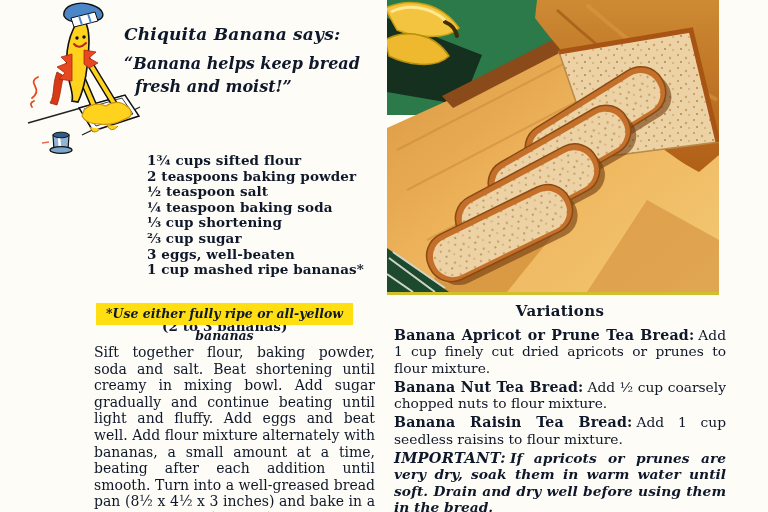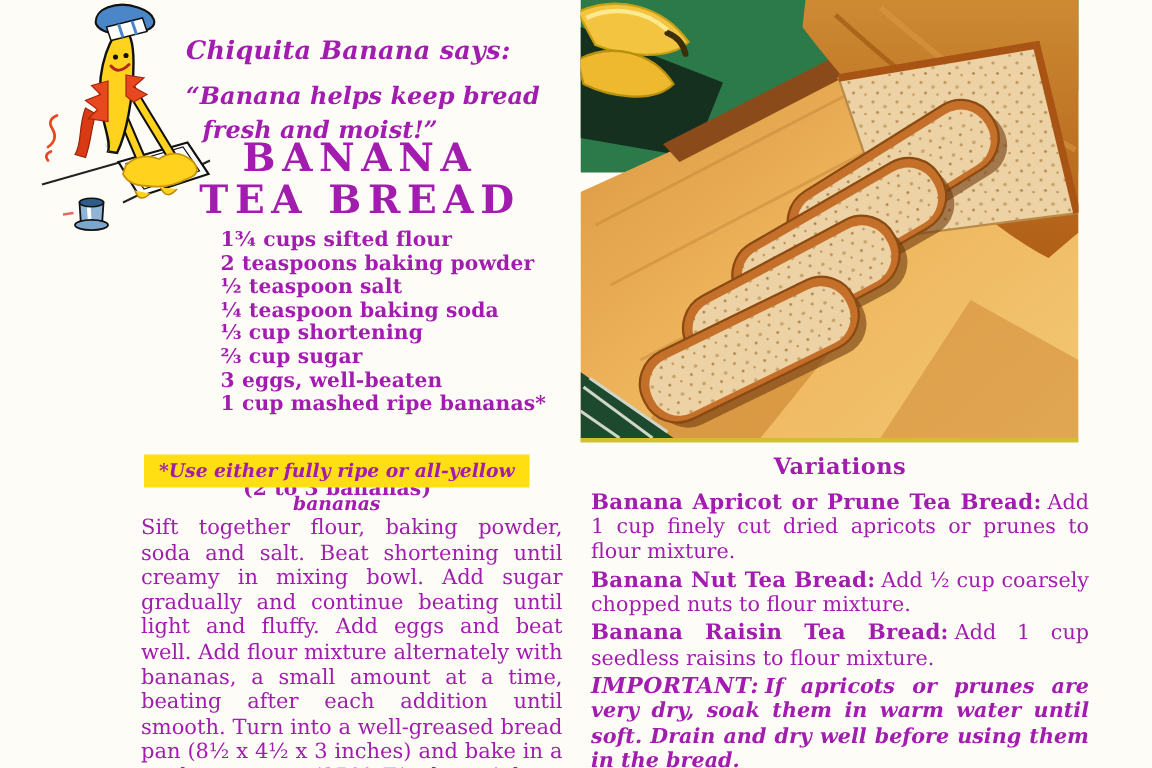--- a/index.html
+++ b/index.html
@@ -1,18 +1,18 @@
 <!DOCTYPE html>
 <html><head>
 <meta charset="utf-8">
 <style>
   html,body{margin:0;padding:0;}
   .page{
     position:relative;width:768px;height:512px;overflow:hidden;
-    background:#fdfcf6;color:#a21caf;
+    background:#fdfcf6;color:#0f172a;
     font-family:"DejaVu Serif","Liberation Serif",serif;
   }
   
   .mascot{position:absolute;left:26px;top:2px;width:116px;height:170px;}
   .says{
     position:absolute;left:124px;top:24px;width:260px;
     font-size:17px;font-weight:bold;font-style:italic;letter-spacing:.2px;
   }
   .quote{
     position:absolute;left:124px;top:52px;width:250px;
@@ -103,24 +103,20 @@
     </svg>
   </div>
 
   <div class="says">Chiquita Banana says:</div>
 
   <div class="quote">
     <div class="q1">“Banana helps keep bread</div>
     <div class="q2">fresh and moist!”</div>
   </div>
 
-  <div class="title">
-    <div>BANANA</div>
-    <div>TEA BREAD</div>
-  </div>
 
   <div class="ingredients">
     <div>1¾ cups sifted flour</div>
     <div>2 teaspoons baking powder</div>
     <div>½ teaspoon salt</div>
     <div>¼ teaspoon baking soda</div>
     <div>⅓ cup shortening</div>
     <div>⅔ cup sugar</div>
     <div>3 eggs, well-beaten</div>
     <div>1 cup mashed ripe bananas*</div>

